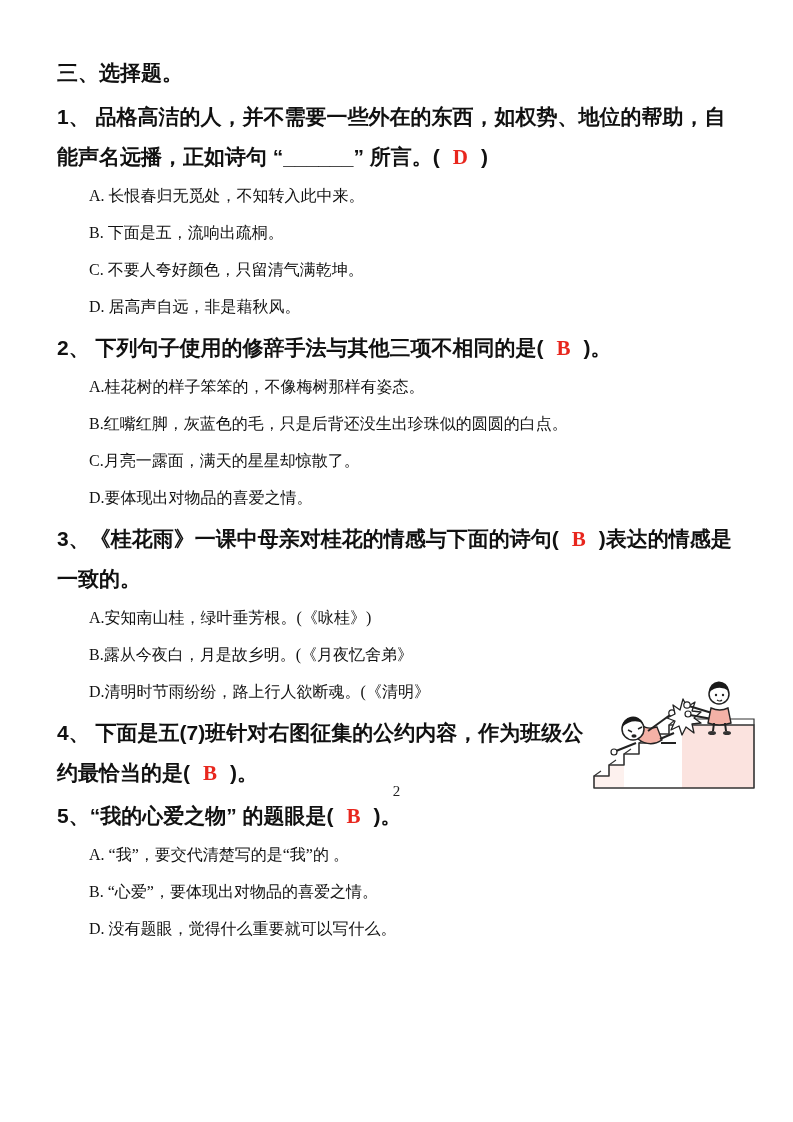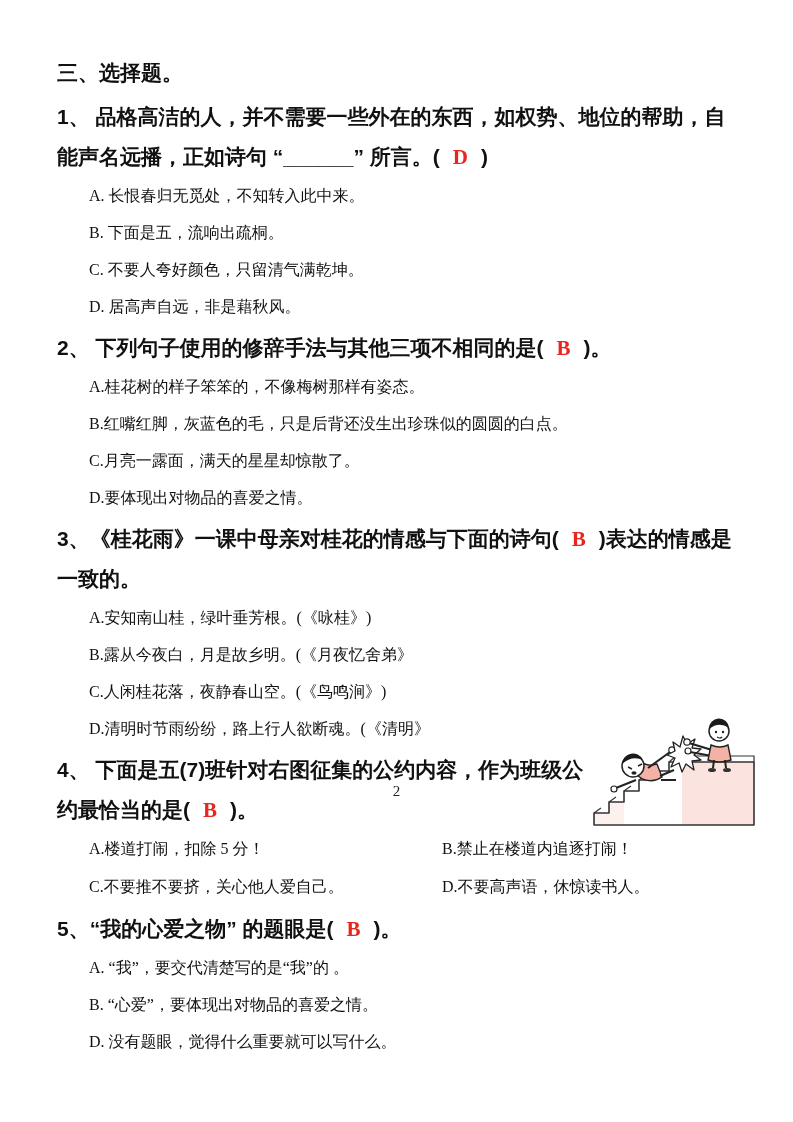--- a/index.html
+++ b/index.html
@@ -86,21 +86,20 @@
     <div class="option">A.桂花树的样子笨笨的，不像梅树那样有姿态。</div>
     <div class="option">B.红嘴红脚，灰蓝色的毛，只是后背还没生出珍珠似的圆圆的白点。</div>
     <div class="option">C.月亮一露面，满天的星星却惊散了。</div>
     <div class="option">D.要体现出对物品的喜爱之情。</div>
   </div>
 
   <div class="question">
     <div class="stem"><span>3、《桂花雨》一课中母亲对桂花的情感与下面的诗句</span><span>(</span><span class="answer-letter">B</span><span>)</span><span>表达的情感是一致的。</span></div>
     <div class="option">A.安知南山桂，绿叶垂芳根。(《咏桂》)</div>
     <div class="option">B.露从今夜白，月是故乡明。(《月夜忆舍弟》</div>
-    <div class="option">C.人闲桂花落，夜静春山空。(《鸟鸣涧》)</div>
     <div class="option">D.清明时节雨纷纷，路上行人欲断魂。(《清明》</div>
   </div>
 
   <div class="question q4">
     <svg class="illustration" viewBox="0 0 178 124" xmlns="http://www.w3.org/2000/svg">
 
       <polygon points="96,48 168,48 168,111 96,111" fill="#fbe3df" stroke="none"></polygon>
       <polygon points="8,99 23,99 23,110 8,110" fill="#fdf1ee" stroke="none"></polygon>
       <polygon points="23,88 38,88 38,110 23,110" fill="#fdf1ee" stroke="none"></polygon>
 
@@ -130,26 +129,20 @@
       <path d="M128,46 l-1,8 M139,46 l1,8" stroke="#222" stroke-width="2" fill="none"></path>
       <ellipse cx="126" cy="56" rx="4" ry="2" fill="#333"></ellipse>
       <ellipse cx="141" cy="56" rx="4" ry="2" fill="#333"></ellipse>
       <circle cx="133" cy="17" r="10" fill="#fff" stroke="#222" stroke-width="1.5"></circle>
       <path d="M123,15 a10,10 0 0 1 20,-1 q-10,-7 -20,1 z" fill="#1a1a1a"></path>
       <circle cx="130" cy="18" r="1.2" fill="#222"></circle>
       <circle cx="137" cy="18" r="1.2" fill="#222"></circle>
       <path d="M131,23 q3,2 5,0" stroke="#222" stroke-width="1.2" fill="none"></path>
     </svg>
     <div class="stem"><span>4、 下面是五(7)班针对右图征集的公约内容，作为班级公约最恰当的是</span><span>(</span><span class="answer-letter">B</span><span>)</span><span>。</span></div>
-    <div class="q4-options">
-      <div class="option">A.楼道打闹，扣除 5 分！</div>
-      <div class="option">B.禁止在楼道内追逐打闹！</div>
-      <div class="option">C.不要推不要挤，关心他人爱自己。</div>
-      <div class="option">D.不要高声语，休惊读书人。</div>
-    </div>
   </div>
 
   <div class="question">
     <div class="stem"><span>5、“我的心爱之物” 的题眼是</span><span>(</span><span class="answer-letter">B</span><span>)</span><span>。</span></div>
     <div class="option">A. “我”，要交代清楚写的是“我”的 。</div>
     <div class="option">B. “心爱”，要体现出对物品的喜爱之情。</div>
     <div class="option">D. 没有题眼，觉得什么重要就可以写什么。</div>
   </div>
 
   <div class="page-footer">2</div>

